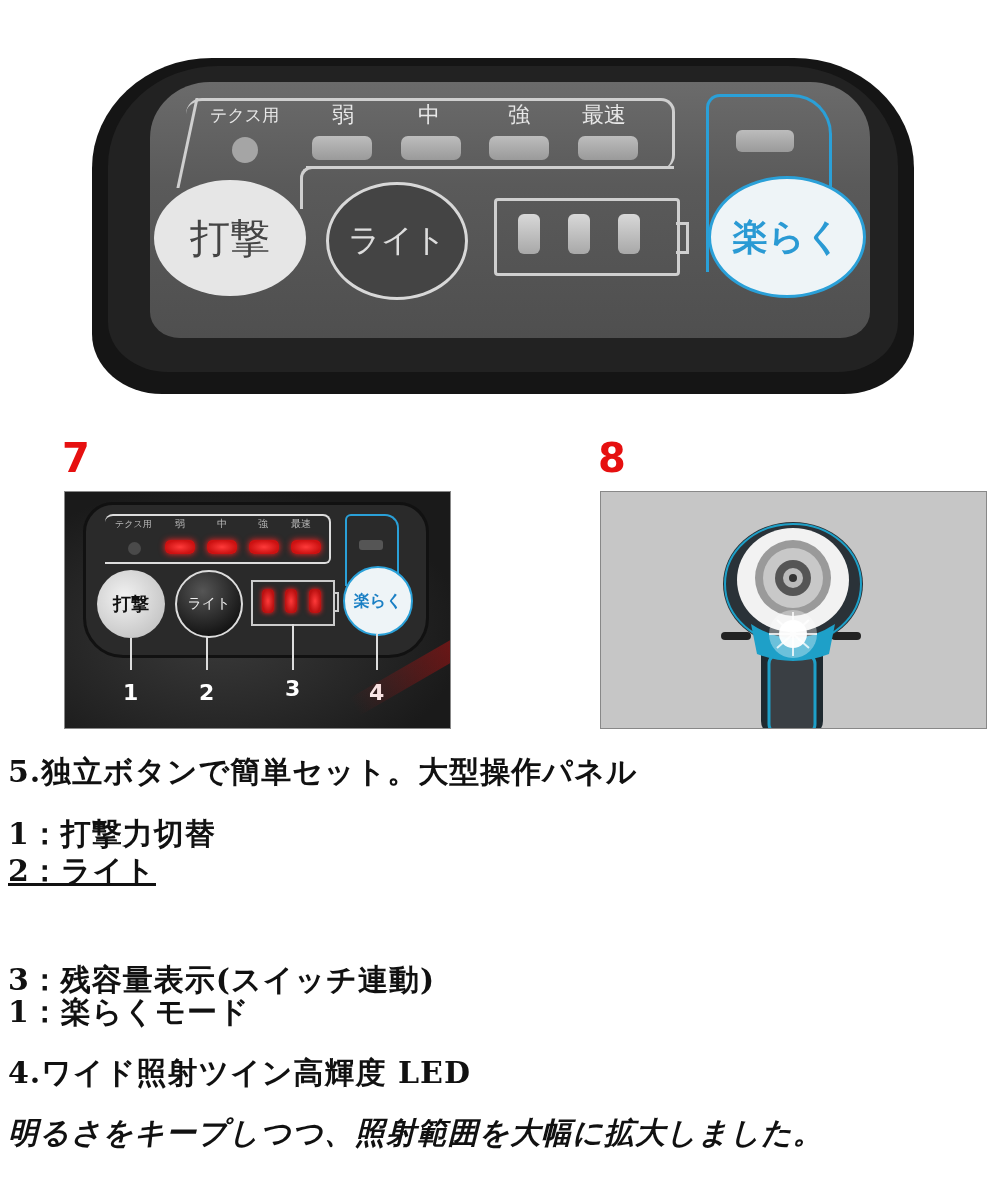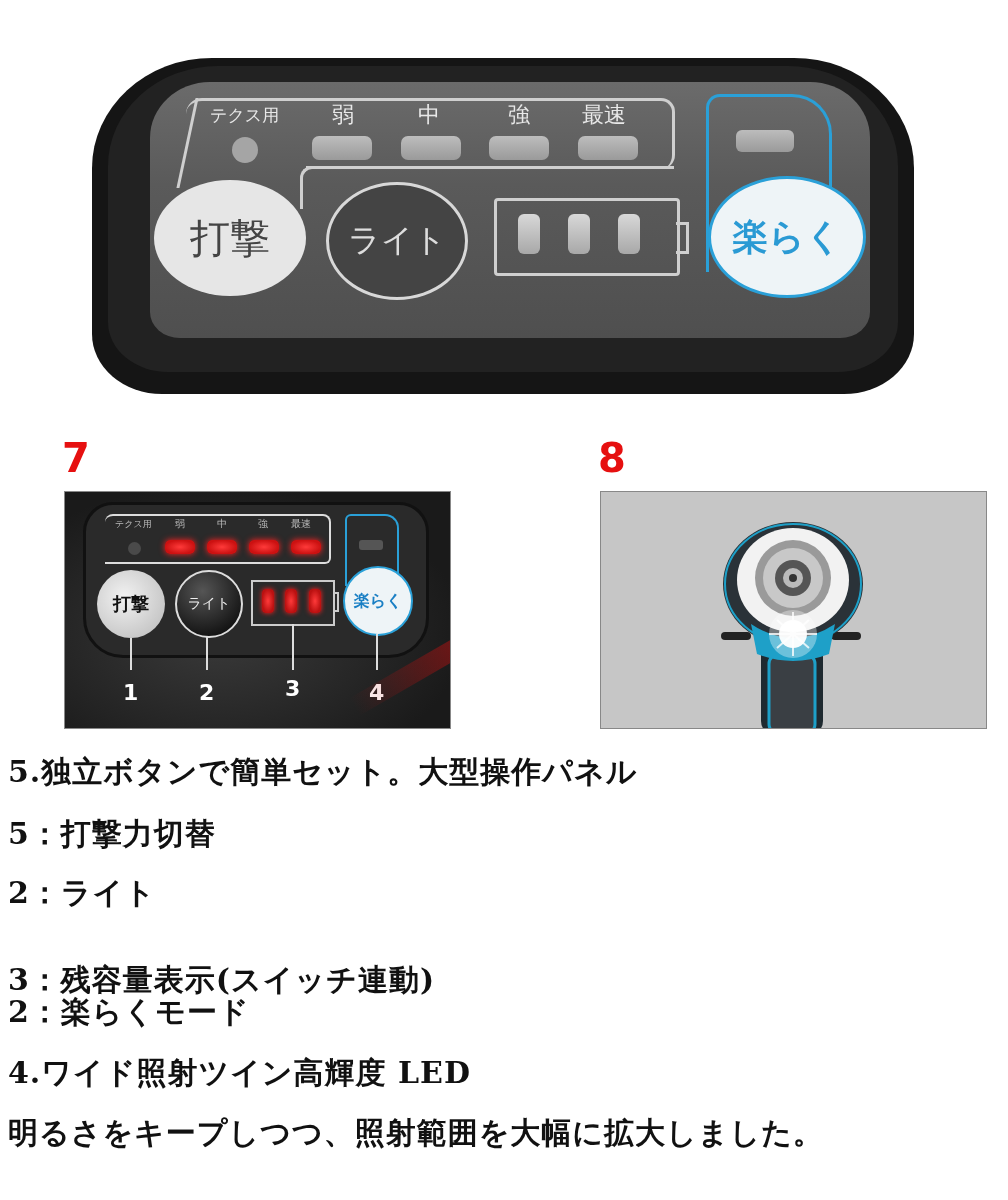--- a/index.html
+++ b/index.html
@@ -162,19 +162,19 @@
     <path d="M150 132 Q192 160 234 132 L228 162 Q192 176 156 162 Z" fill="#1ea0c8"></path>
 
     <circle cx="192" cy="142" r="14" fill="#ffffff" opacity="0.95"></circle>
     <circle cx="192" cy="142" r="24" fill="#ffffff" opacity="0.35"></circle>
     <path d="M168 142 L216 142 M192 120 L192 164 M176 128 L208 156 M208 128 L176 156" stroke="#ffffff" stroke-width="2" opacity="0.8"></path>
   </svg>
 </div>
 
 <div>
   <div class="abs txt" style="top:752px;">5.独立ボタンで簡単セット。大型操作パネル</div>
-  <div class="abs txt" style="top:814px;">5：打撃力切替</div>
-  <div class="abs txt" style="top:873px;">2：ライト</div>
+  <div class="abs txt" style="top:814px;">1：打撃力切替</div>
+  <div class="abs txt" style="top:851px;text-decoration:underline;">2：ライト</div>
   <div class="abs txt" style="top:960px;">3：残容量表示(スイッチ連動)</div>
-  <div class="abs txt" style="top:992px;">2：楽らくモード</div>
+  <div class="abs txt" style="top:992px;">1：楽らくモード</div>
   <div class="abs txt" style="top:1053px;">4.ワイド照射ツイン高輝度 LED</div>
-  <div class="abs txt" style="top:1113px;">明るさをキープしつつ、照射範囲を大幅に拡大しました。</div>
+  <div class="abs txt" style="top:1113px;font-style:italic;">明るさをキープしつつ、照射範囲を大幅に拡大しました。</div>
 </div>
 
 </body></html>

